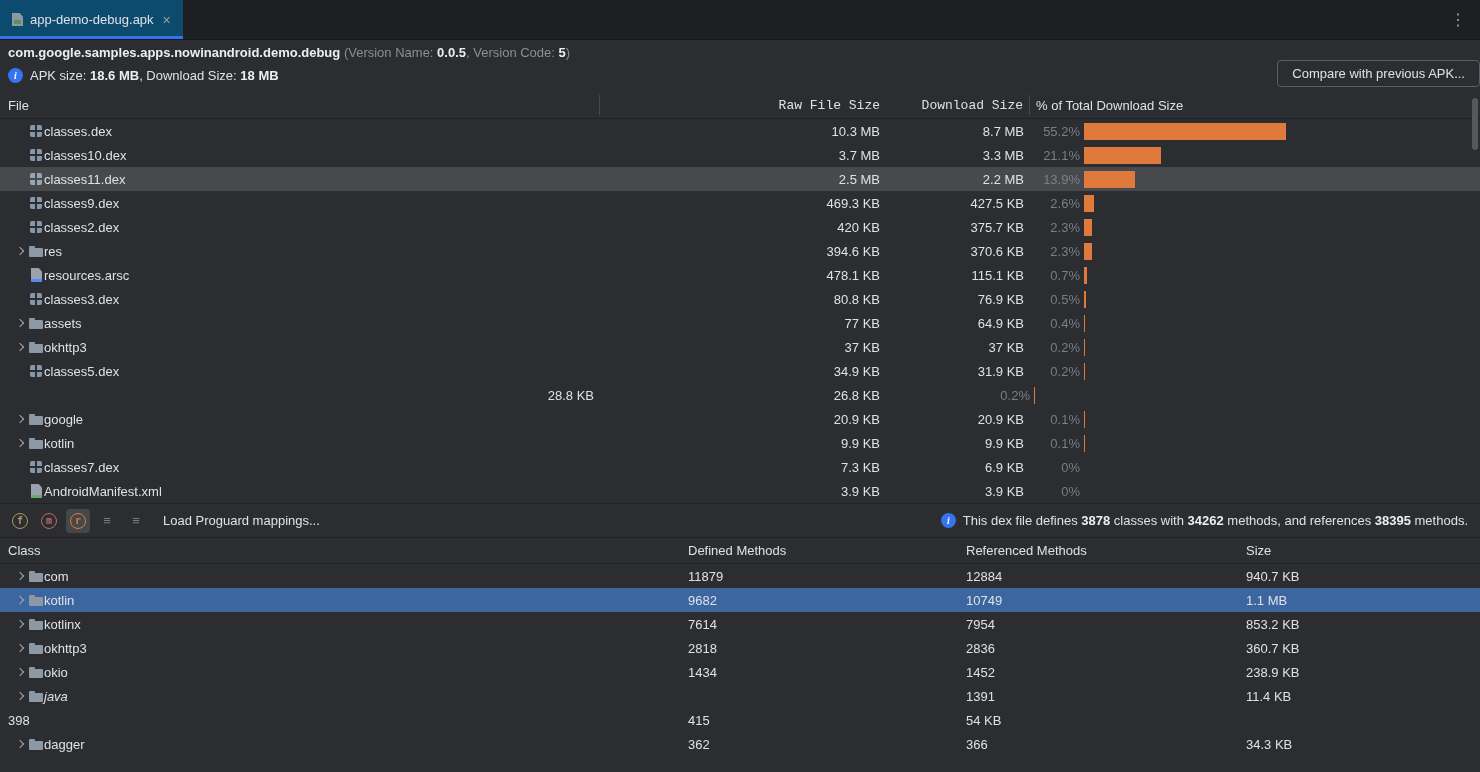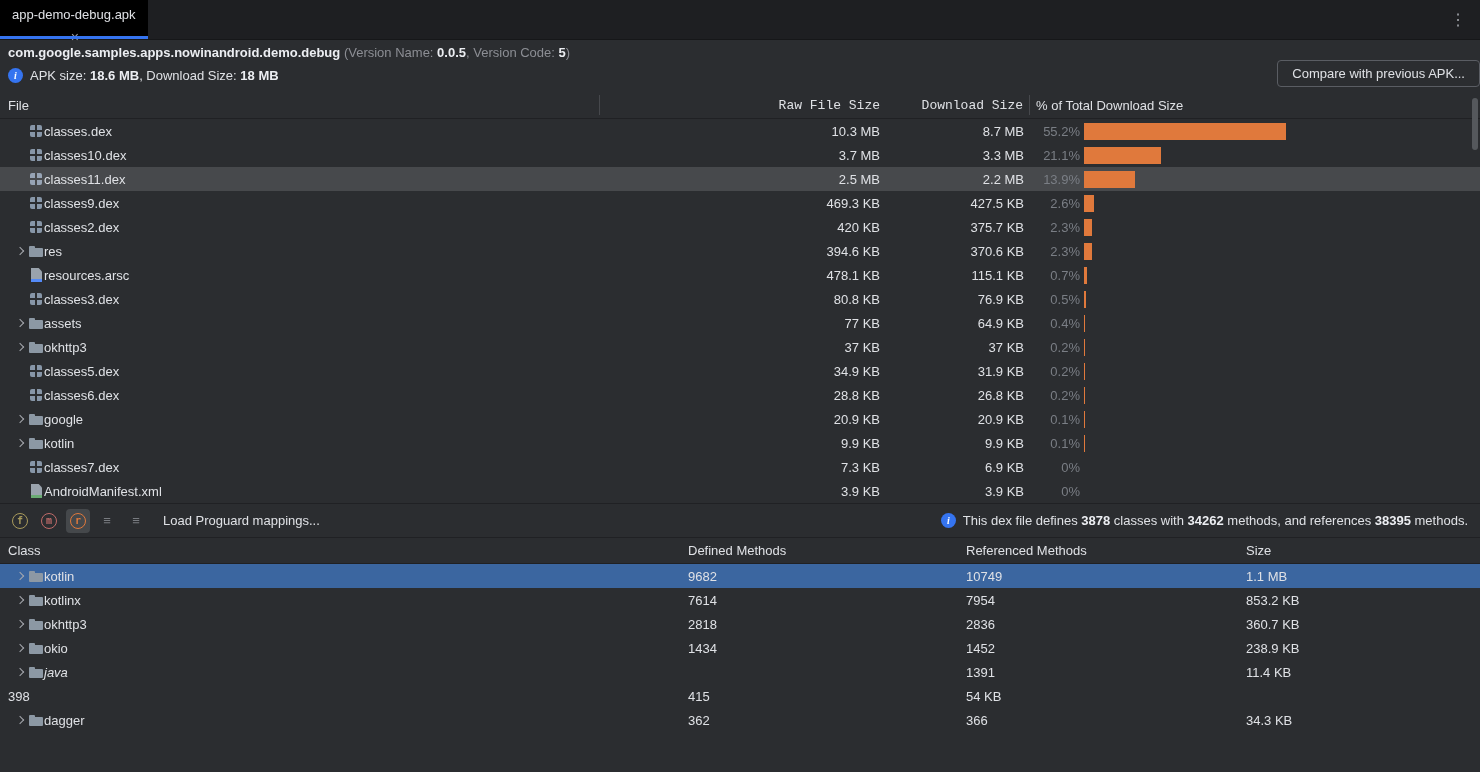--- a/index.html
+++ b/index.html
@@ -6,21 +6,21 @@
   html,body { width:1480px; height:772px; overflow:hidden; }
   body {
     background:#2b2d30; color:#dfe1e5;
     font-family:"Liberation Sans", sans-serif; font-size:13px;
   }
   b { font-weight:bold; color:#eceef2; }
   .gray { color:#8c8e94; }
 
   
   .tabbar { height:40px; background:#1e1f22; display:flex; align-items:stretch; border-bottom:1px solid #161719; position:relative; }
-  .tab { position:relative; display:flex; align-items:center; gap:7px; padding:0 12px; background:#000000; cursor:pointer;flex-direction:column; }
+  .tab { position:relative; display:flex; align-items:center; gap:7px; padding:0 12px; background:#0c4a6e; cursor:pointer; }
   .tab-underline { position:absolute; left:0; right:0; bottom:0; height:3px; background:#3574f0; }
   .tab-close { color:#9da0a6; font-size:14px; margin-left:2px; cursor:pointer; }
   .kebab { margin-left:auto; align-self:center; padding:0 14px; color:#9da0a6; font-size:16px; cursor:pointer; }
 
   
   .apk-icon { width:11px; height:13px; background:#8c98a4; clip-path:polygon(0 0,70% 0,100% 28%,100% 100%,0 100%);
     position:relative; }
   .apk-icon::after{ content:''; position:absolute; left:2px; bottom:2px; width:7px; height:4px; background:#5f8f5a; }
 
   
@@ -318,25 +318,20 @@
     <div class="cell num">34.9 KB</div>
     <div class="cell num">31.9 KB</div>
     <div class="cell pct">0.2%</div>
     <div class="cell barcell">
       <div class="bartrack">
         <div class="bar" style="width: 0.2%;"></div>
       </div>
     </div>
   </div>
       <div class="frow">
-    <div class="cell tree">
-      <span class="chev hidden-chevron"></span>
-      <span class="tree-icon icon-dex"></span>
-      <span>classes6.dex</span>
-    </div>
     <div class="cell num">28.8 KB</div>
     <div class="cell num">26.8 KB</div>
     <div class="cell pct">0.2%</div>
     <div class="cell barcell">
       <div class="bartrack">
         <div class="bar" style="width: 0.2%;"></div>
       </div>
     </div>
   </div>
       <div class="frow">
@@ -421,20 +416,30 @@
 </div>
 
 <div>
   <div class="chead">
     <div class="hc">Class</div>
     <div class="hc">Defined Methods</div>
     <div class="hc">Referenced Methods</div>
     <div class="hc">Size</div>
   </div>
   <div>
+      <div class="crow">
+    <div class="cell tree">
+      <span class="chev"></span>
+      <span class="tree-icon icon-folder"></span>
+      <span class="cname">com</span>
+    </div>
+    <div class="cell lnum">11879</div>
+    <div class="cell lnum">12884</div>
+    <div class="cell lnum">940.7 KB</div>
+  </div>
       <div class="crow sel-blue">
     <div class="cell tree">
       <span class="chev"></span>
       <span class="tree-icon icon-folder"></span>
       <span class="cname">kotlin</span>
     </div>
     <div class="cell lnum">9682</div>
     <div class="cell lnum">10749</div>
     <div class="cell lnum">1.1 MB</div>
   </div>

